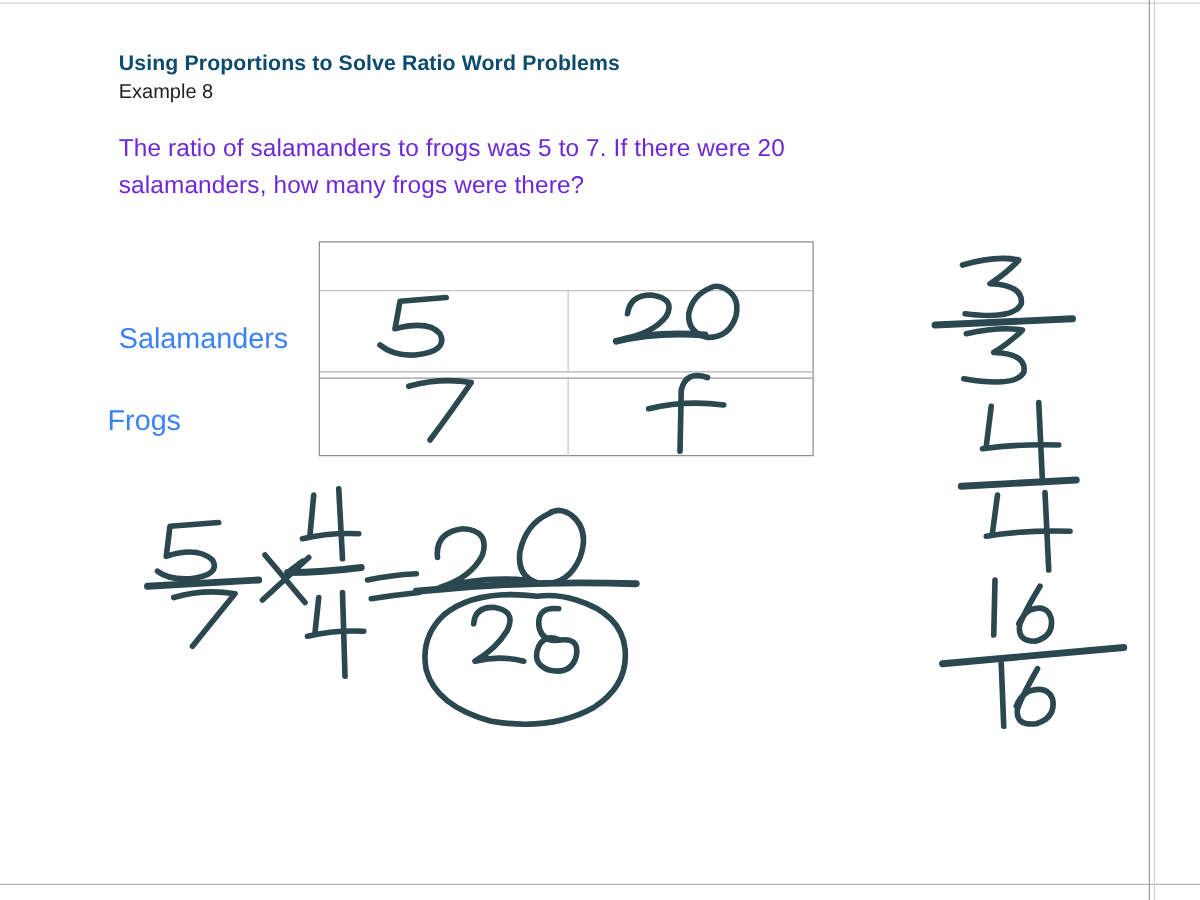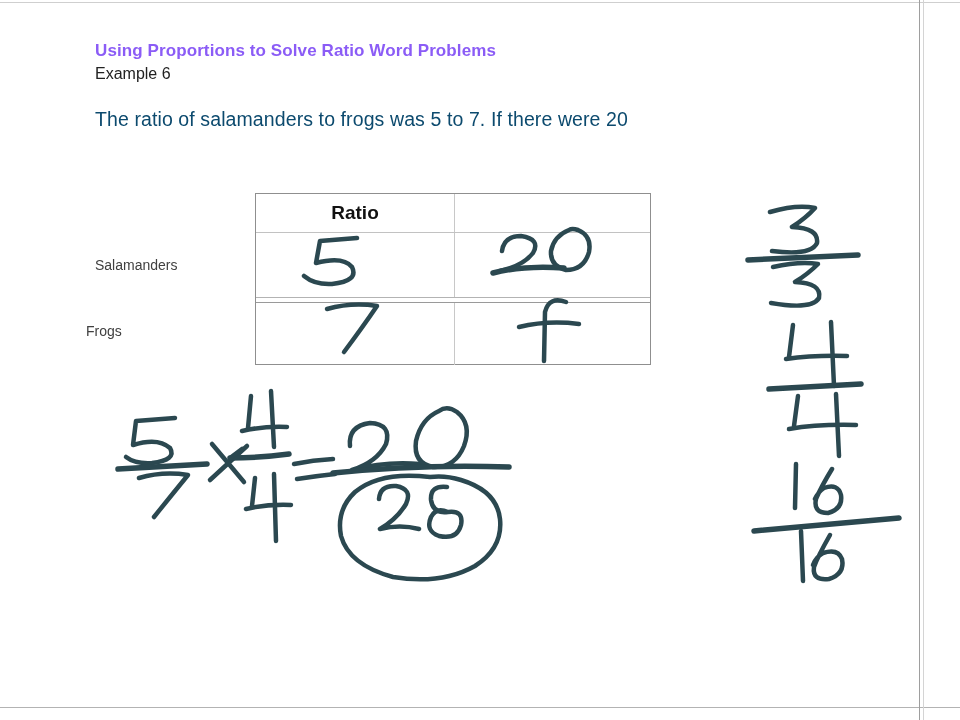--- a/index.html
+++ b/index.html
@@ -12,31 +12,31 @@
     overflow: hidden;
     --ink: #2b4850;
   }
   .edge-top    { position:absolute; left:0; top:2px;   width:960px; height:1px; background:#cfcfcf; }
   .edge-bottom { position:absolute; left:0; top:707px; width:960px; height:1px; background:#b3b3b3; }
   .edge-right-dark  { position:absolute; left:919px; top:0; width:1px; height:720px; background:#9e9e9e; }
   .edge-right-light { position:absolute; left:923px; top:0; width:1px; height:720px; background:#d4d4d4; }
 
   .title {
     position:absolute; left:95px; top:41px;
-    font-size:17px; font-weight:bold; color:#8b5cf6; letter-spacing:0.1px;
+    font-size:17px; font-weight:bold; color:#0c4a6e; letter-spacing:0.1px;
   }
   .subtitle {
     position:absolute; left:95px; top:65px;
     font-size:16px; color:#222;
   }
   .problem {
     position:absolute; left:95px; top:105px;
-    font-size:19.5px; color:#0c4a6e; line-height:28.5px; letter-spacing:0.1px;
+    font-size:19.5px; color:#6d28d9; line-height:28.5px; letter-spacing:0.1px;
   }
-  .row-label { position:absolute; font-size:14px; color:#404040; }
+  .row-label { position:absolute; font-size:23px; color:#3b82f6; }
   .row-label.salamanders { left:95px; top:257px; }
   .row-label.frogs       { left:86px; top:323px; }
 
   .ratio-table {
     position:absolute; left:255px; top:193px;
     width:396px; height:172px;
     border:1px solid #8f8f8f;
     box-sizing:border-box;
     background:#fff;
   }
@@ -60,32 +60,32 @@
 </style>
 </head>
 <body style="--ink: #2b4850;">
 
 <div class="edge-top"></div>
 <div class="edge-bottom"></div>
 <div class="edge-right-dark"></div>
 <div class="edge-right-light"></div>
 
 <div class="title">Using Proportions to Solve Ratio Word Problems</div>
-<div class="subtitle">Example 6</div>
+<div class="subtitle">Example 8</div>
 
 <div class="problem">
   <div>The ratio of salamanders to frogs was 5 to 7. If there were 20</div>
+  <div>salamanders, how many frogs were there?</div>
 </div>
 
 <div class="row-label salamanders">Salamanders</div>
 <div class="row-label frogs">Frogs</div>
 
 <div class="ratio-table">
   <div class="thead">
-    <div class="th col1">Ratio</div>
   </div>
   <div class="trow1">
     <div class="col1"></div>
     <div class="col2"></div>
   </div>
   <div class="tgap"></div>
   <div class="trow2">
     <div class="col1"></div>
     <div class="col2"></div>
   </div>

